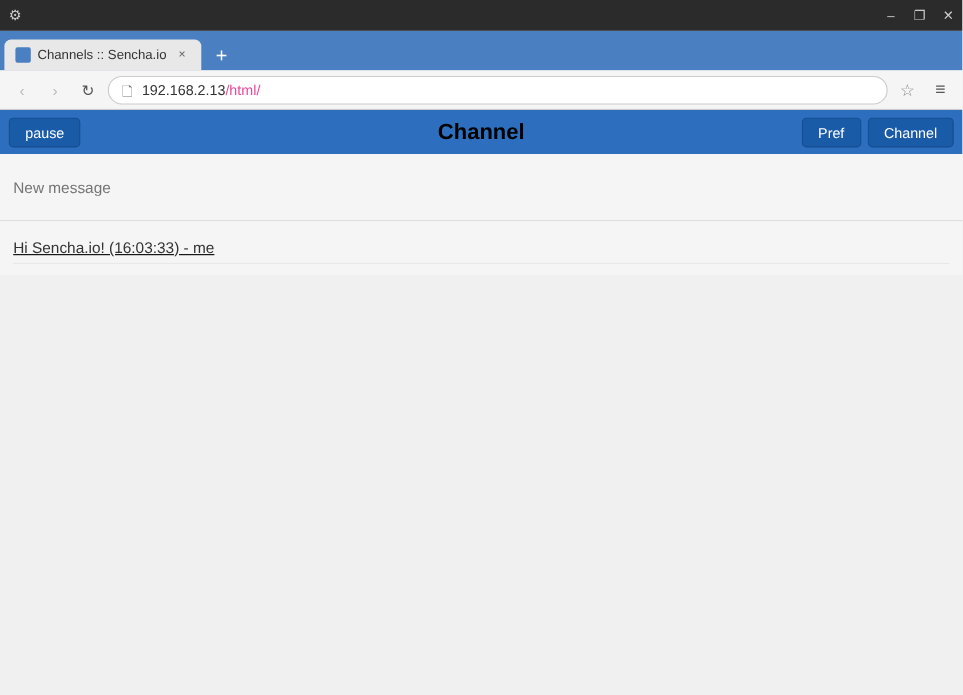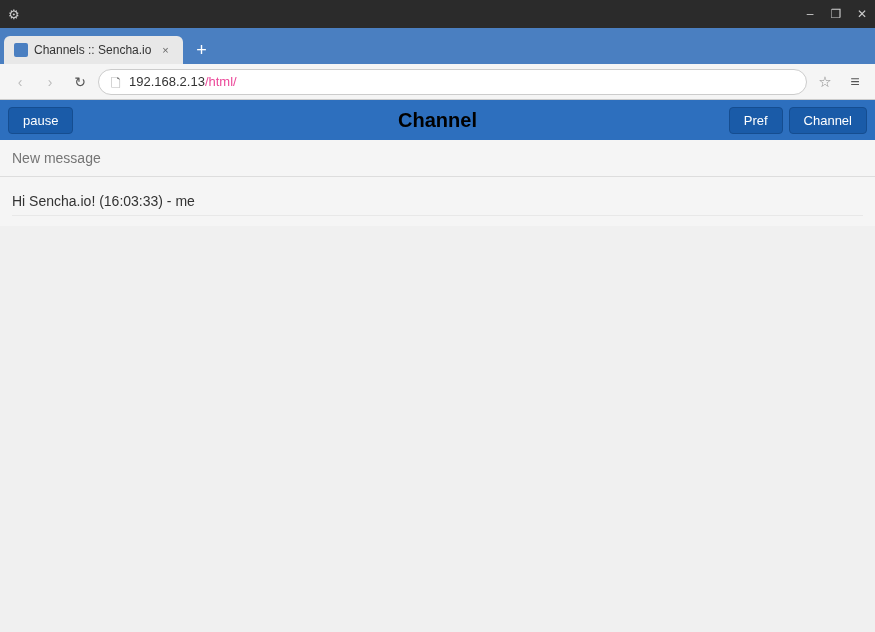--- a/index.html
+++ b/index.html
@@ -209,33 +209,34 @@
       font-size: 13px;
     }
 
     
     .content-area {
       background: #f5f5f5;
       flex: 1;
     }
     .message-input-area {
       border-bottom: 1px solid #ddd;
-      padding: 10px 12px;
+      padding: 22px 12px;
       background: #f5f5f5;
     }
     .message-input {
       width: 100%;
       border: none;
       background: transparent;
       outline: none;
       font-size: 14px;
       color: #999;
     }
     .messages-list {
       padding: 10px 12px;
+      text-decoration: underline;
     }
     .message-item {
       padding: 6px 0;
       font-size: 14px;
       color: #333;
       border-bottom: 1px solid #e8e8e8;
     }
   </style>
 </head>
 <body>

